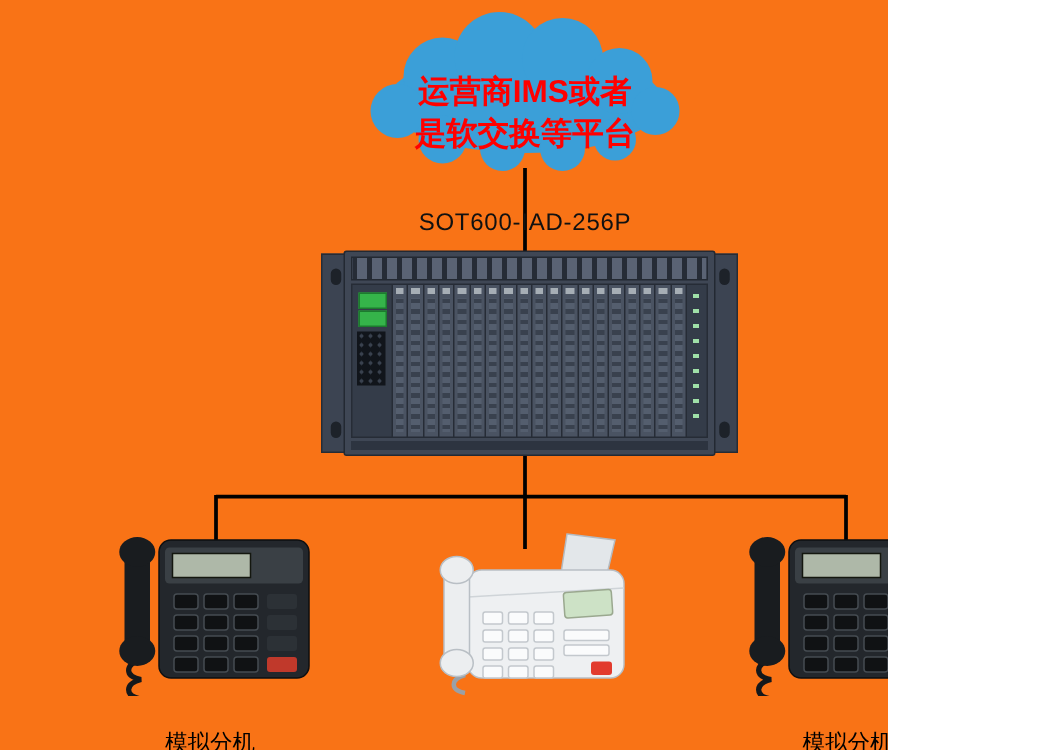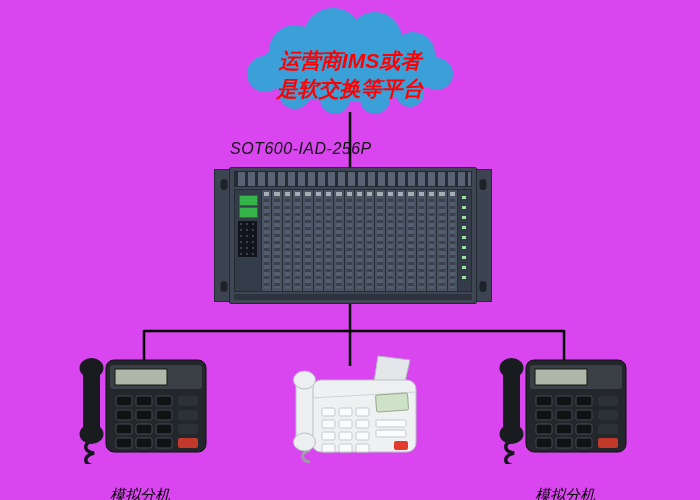--- a/index.html
+++ b/index.html
@@ -1,27 +1,27 @@
 <!DOCTYPE html>
 <html><head>
 <meta charset="utf-8">
 <style>
   html,body{margin:0;padding:0;background:#fff;}
-  .canvas{position:relative;width:700px;height:500px;background:#d946ef;
-          font-family:"Liberation Sans",sans-serif;overflow:hidden;font-style:italic;}
+  .canvas{position:relative;width:592px;height:500px;background:#f97316;
+          font-family:"Liberation Sans",sans-serif;overflow:hidden;}
 
   
   .lines-svg{position:absolute;left:0;top:0;width:700px;height:500px;}
 
   
   .cloud-wrap{position:absolute;left:225px;top:6px;width:250px;height:112px;}
   .cloud-text{font-weight:bold;font-size:21px;}
 
   
-  .device-label{position:absolute;left:230px;top:140px;width:240px;text-align:left;
+  .device-label{position:absolute;left:230px;top:140px;width:240px;text-align:center;
                 font-size:16px;color:#111;letter-spacing:.5px;}
 
   
   .device{position:absolute;left:214px;top:167px;width:278px;height:137px;}
   .ear{position:absolute;top:2px;bottom:2px;width:17px;background:#3c4452;border:1px solid #262c35;}
   .ear-left{left:0;} .ear-right{right:0;}
   .hole{position:absolute;left:50%;transform:translateX(-50%);width:7px;height:11px;border-radius:4px;background:#1d2229;}
   .hole-top{top:9px;} .hole-bottom{bottom:9px;}
   .device-body{position:absolute;left:15px;right:15px;top:0;bottom:0;background:#3f4755;
                border:1px solid #232932;border-radius:2px;}

